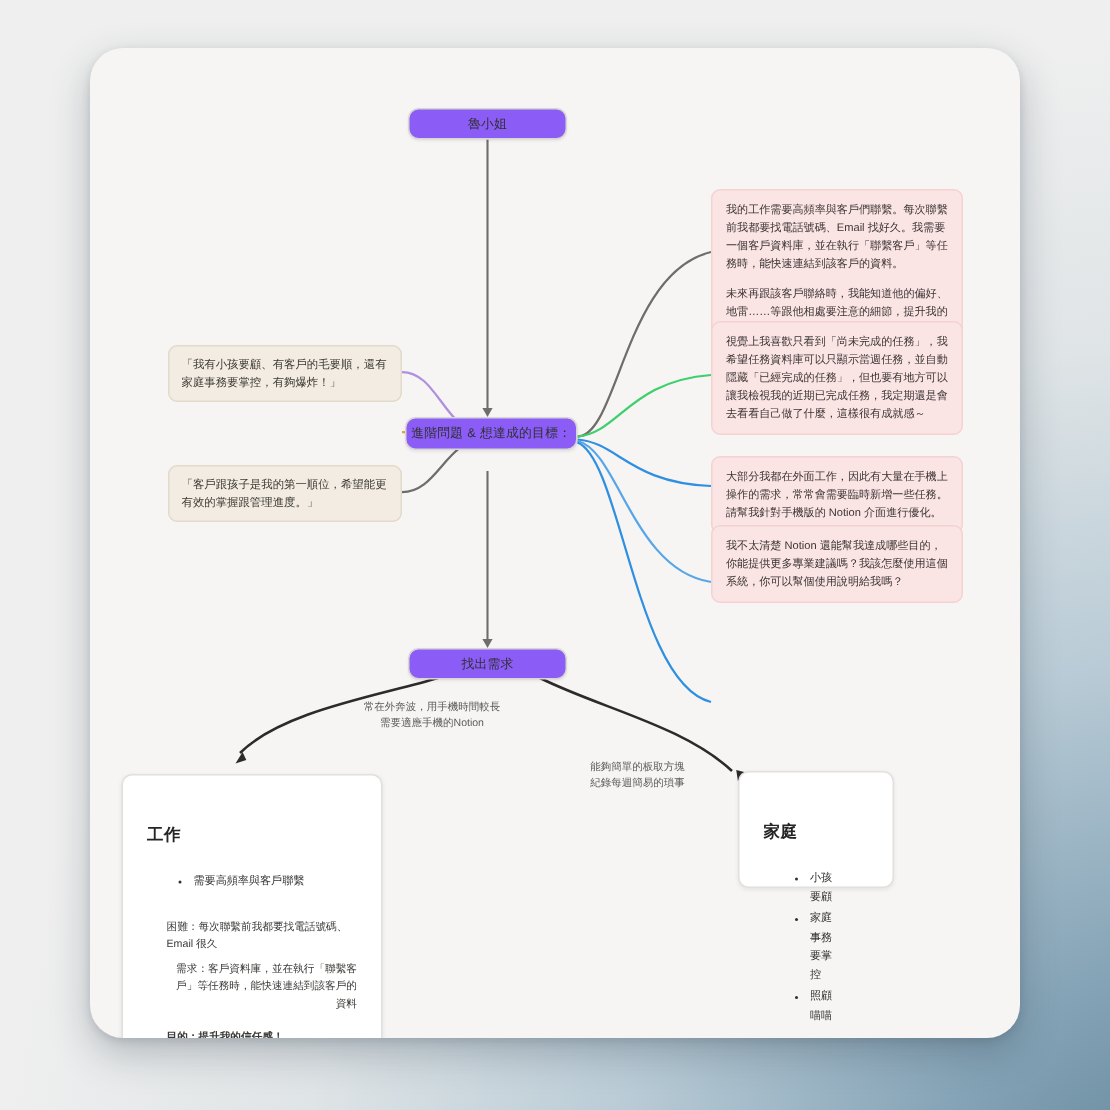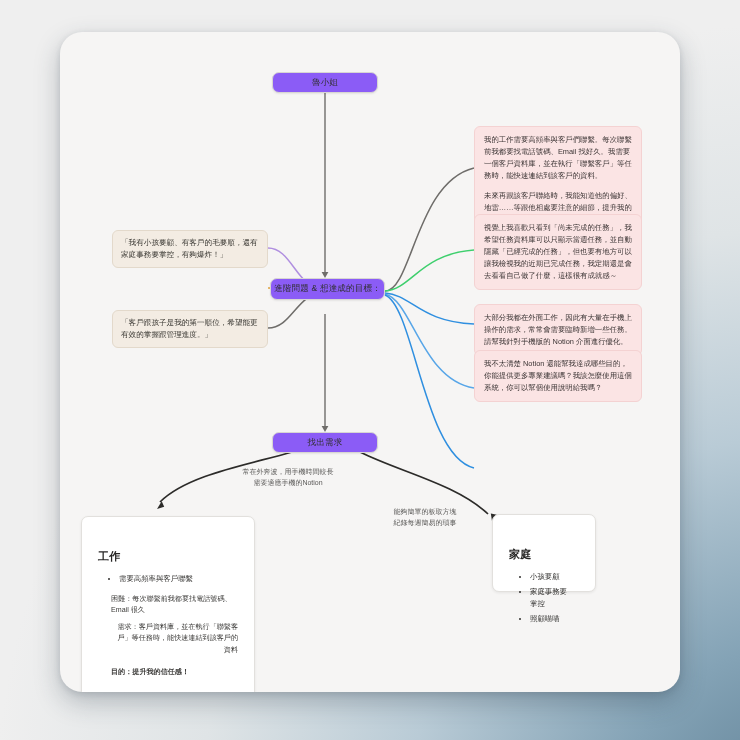--- a/index.html
+++ b/index.html
@@ -45,21 +45,21 @@
   .pink p{margin:0;}
   .pink p + p{margin-top:8px;}
 
   
   .card{
     background:#ffffff;border:1px solid #e2e0dd;border-radius:7px;
     box-shadow:0 1px 3px rgba(0,0,0,.07);
     padding:32px 16px 18px 16px;
   }
   .card h3{margin:0 0 9px 0;font-size:11px;color:#262524;font-weight:bold;letter-spacing:.3px;}
-  .card ul{margin:8px;padding-left:13px;list-style:disc;font-family:Liberation Mono, monospace;}
+  .card ul{margin:18px;padding-left:13px;list-style:disc;font-family:Liberation Mono, monospace;}
   .card li{font-size:7.4px;line-height:1.7;color:#32312f;margin-bottom:2px;}
   .sub{margin:5px 0 0 0;font-size:7.1px;line-height:1.62;color:#3a3937;}
   .goal{margin-top:11px;font-size:7.1px;line-height:1.6;color:#3a3937;font-weight:bold;}
 
   
   .elabel{
     position:absolute;font-size:7px;line-height:1.6;color:#5b5a58;
     text-align:center;white-space:pre-line;
   }
 </style>

